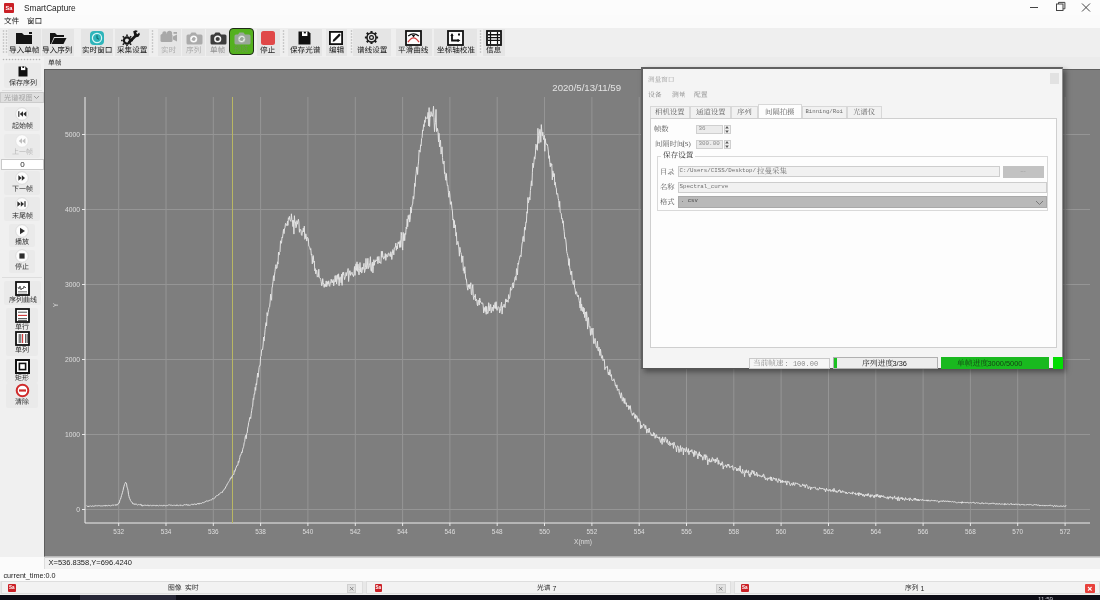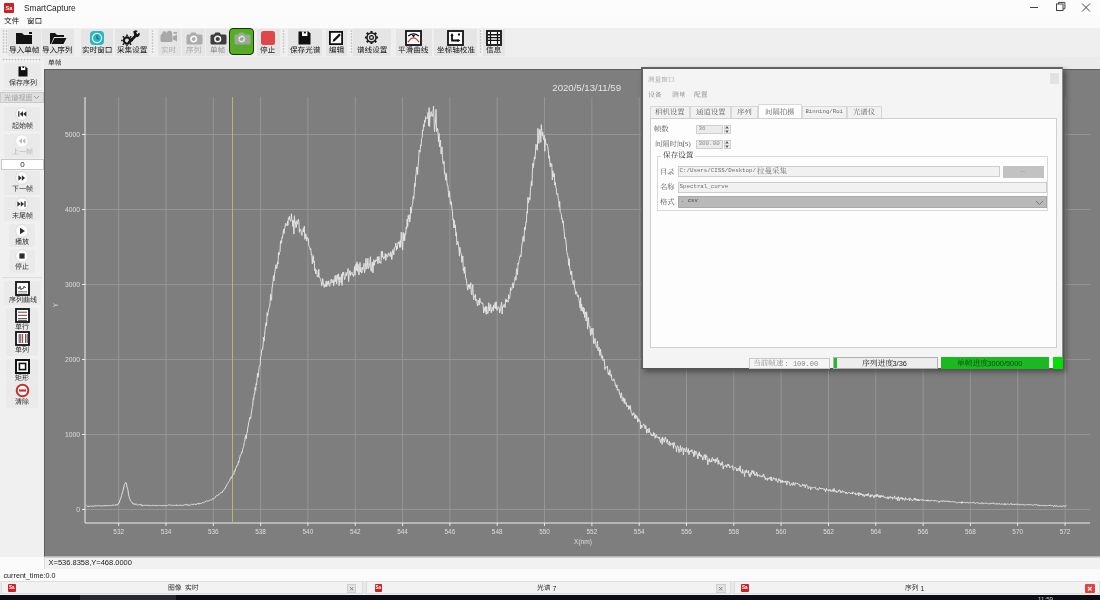--- a/index.html
+++ b/index.html
@@ -778,21 +778,21 @@
       <text x="926.4" y="465.0" text-anchor="middle">568</text>
       <text x="973.7" y="465.0" text-anchor="middle">570</text>
       <text x="1021.1" y="465.0" text-anchor="middle">572</text>
       <text x="530" y="474.5" font-size="6.6">X(nm)</text>
       <text x="14" y="236" transform="rotate(-90 14 236)" text-anchor="middle">Y</text>
       <text x="577" y="21.5" text-anchor="end" font-size="9.6" fill="#e4e4e4">2020/5/13/11/59</text>
     </g>
   </svg>
 <div class="ab" style="left:0;top:556.5px;width:1100px;height:12.5px;background:#f1f1f1;border-top:1px solid #d0d0d0;box-sizing:border-box"></div>
 <div class="ab" style="left:0;top:556.5px;width:43.5px;height:12px;background:#fbfbfb;border-right:1px solid #dcdcdc"></div>
-<div style="position:absolute;top:559.3px;font-size:7.5px;color:#1b1b1b;line-height:8.6px;white-space:pre;left:48.5px;">X=536.8358,Y=468.0000</div>
+<div style="position:absolute;top:559.3px;font-size:7.5px;color:#1b1b1b;line-height:8.6px;white-space:pre;left:48.5px;">X=536.8358,Y=696.4240</div>
 <div class="ab" style="left:0;top:569px;width:1100px;height:12px;background:#fbfbfb"></div>
 <div style="position:absolute;top:571.6px;font-size:7.2px;color:#1b1b1b;line-height:8.3px;white-space:pre;left:3.5px;">current_time:0.0</div>
 <div class="ab" style="left:0;top:581.2px;width:1100px;height:13.3px;background:#e8e8e8"></div>
 <div class="ab" style="left:1px;top:581.2px;width:362px;height:13.3px;background:#f2f2f2;border:1px solid #dedede;box-sizing:border-box"></div>
 <div class="ab" style="left:366px;top:581.2px;width:365px;height:13.3px;background:#f2f2f2;border:1px solid #dedede;box-sizing:border-box"></div>
 <div class="ab" style="left:734px;top:581.2px;width:366px;height:13.3px;background:#f2f2f2;border:1px solid #dedede;box-sizing:border-box"></div>
 <div class="ab" style="left:8.0px;top:584.0px;width:7.5px;height:7.5px;background:#cb2127;border-radius:1px;color:#fff;font-size:4.5px;font-weight:bold;text-align:center;line-height:7.5px">Sa</div>
 <div class="ab" style="left:374.5px;top:584.0px;width:7.5px;height:7.5px;background:#cb2127;border-radius:1px;color:#fff;font-size:4.5px;font-weight:bold;text-align:center;line-height:7.5px">Sa</div>
 <div class="ab" style="left:741.0px;top:584.0px;width:7.5px;height:7.5px;background:#cb2127;border-radius:1px;color:#fff;font-size:4.5px;font-weight:bold;text-align:center;line-height:7.5px">Sa</div>
 <svg width="13.6" height="7.2" style="position:absolute;left:168.0px;top:584.2px">

